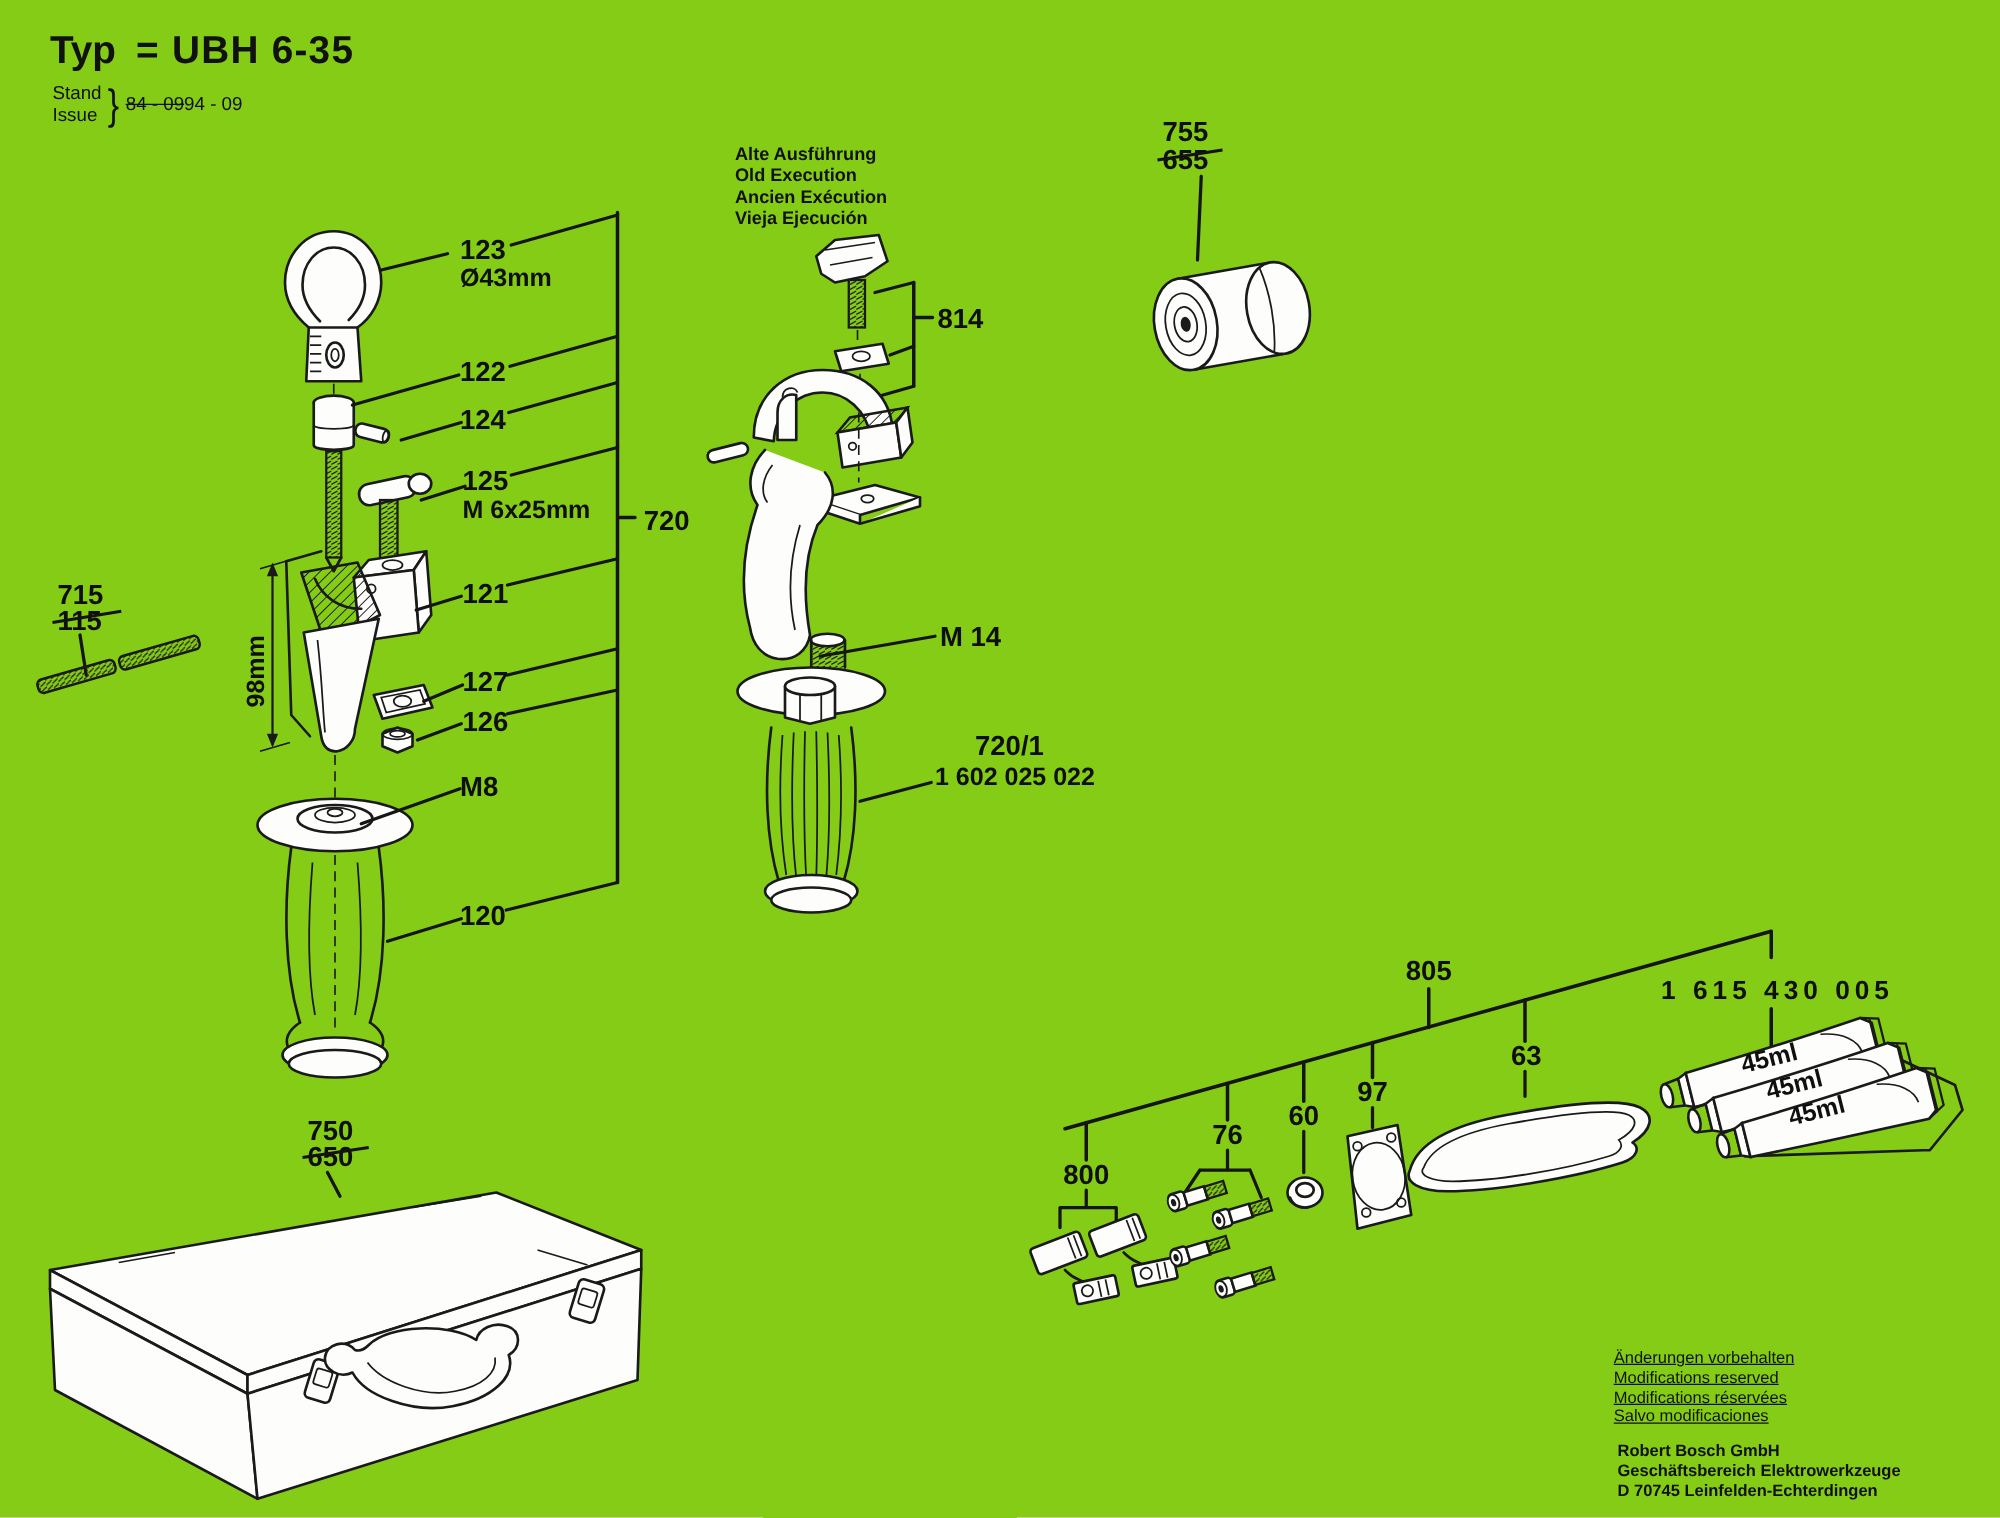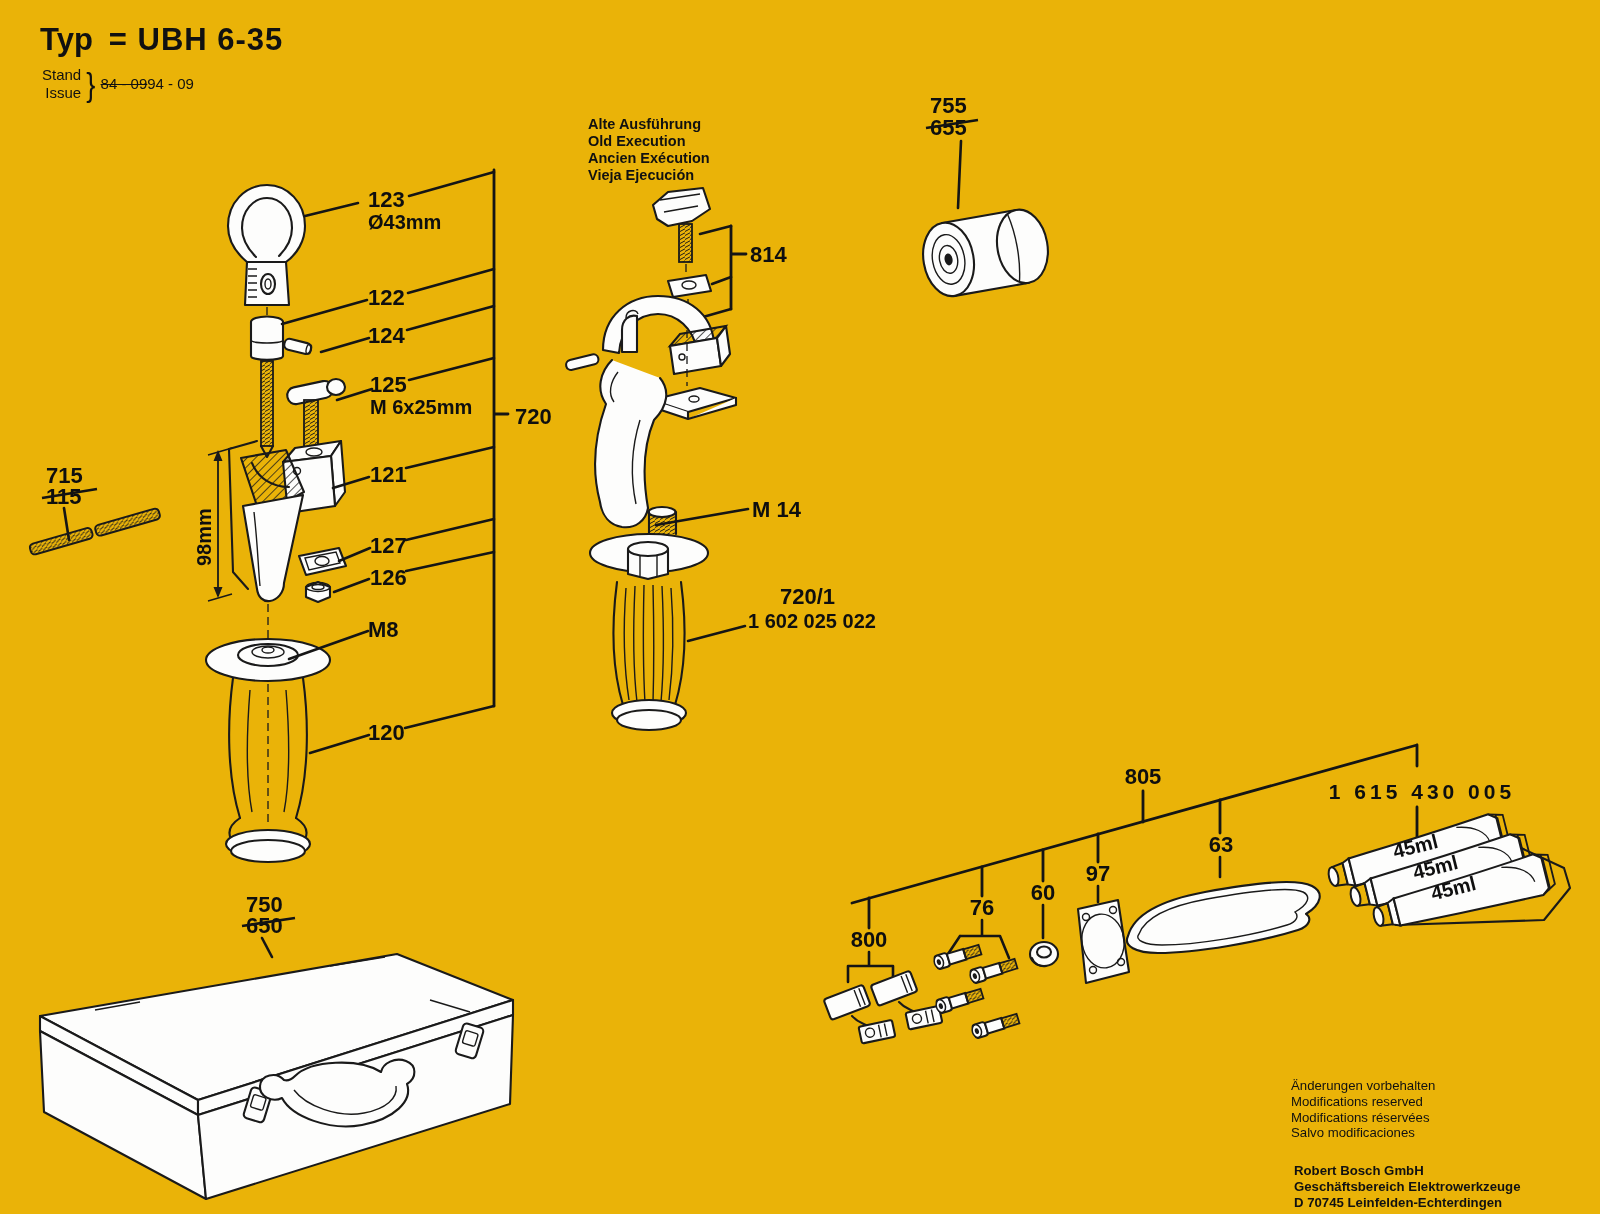--- a/index.html
+++ b/index.html
@@ -1,32 +1,32 @@
 <!DOCTYPE html>
 <html><head>
 <meta charset="utf-8">
 <style>
   html,body{margin:0;padding:0;background:#e8e8e6;}
-  .page{position:relative;width:1600px;height:1214px;background:#eab308;overflow:hidden;
+  .page{position:relative;width:1600px;height:1214px;background:#84cc16;overflow:hidden;
         font-family:"Liberation Sans",sans-serif;color:#111;}
   
   .title{position:absolute;left:40px;top:22px;display:flex;align-items:baseline;gap:16px;white-space:nowrap;}
   .title .typ{font-size:31px;font-weight:800;}
   .title .num{font-size:31px;font-weight:600;letter-spacing:3px;}
   .title .model{font-size:31px;font-weight:800;letter-spacing:1px;}
   .issue-block{position:absolute;left:42px;top:66px;display:flex;align-items:center;gap:4px;}
-  .issue-labels{display:flex;flex-direction:column;font-size:15px;font-weight:500;line-height:18px;text-align:right;}
+  .issue-labels{display:flex;flex-direction:column;font-size:15px;font-weight:500;line-height:18px;}
   .issue-brace{font-size:34px;font-weight:400;transform:scaleX(.8);line-height:34px;}
   .issue-vals{display:flex;font-size:15px;font-weight:500;line-height:18px;}
   .struck{text-decoration:line-through;}
   
   .old-exec-note{position:absolute;left:588px;top:116px;font-size:14.5px;font-weight:700;line-height:17px;}
   
   .footer{position:absolute;left:1291px;top:1078px;font-size:13.2px;line-height:15.8px;}
-  .footer .notice{font-weight:500;margin:0 0 22px 0;}
+  .footer .notice{font-weight:500;margin:0 0 12px 0;text-decoration:underline;}
   .footer .company{font-weight:700;margin:3px;}
   
   svg{position:absolute;left:0;top:0;}
   .ld{stroke:#151515;stroke-width:2.6;fill:none;stroke-linecap:round;}
   .br{stroke:#151515;stroke-width:2.8;fill:none;stroke-linecap:round;}
   .pt{stroke:#1a1a1a;stroke-width:2.1;fill:none;stroke-linejoin:round;stroke-linecap:round;}
   .ptf{stroke:#1a1a1a;stroke-width:2.1;fill:#fdfdfc;stroke-linejoin:round;stroke-linecap:round;}
   .ptt{stroke:#1a1a1a;stroke-width:1.4;fill:none;}
   .dash{stroke:#1a1a1a;stroke-width:1.3;fill:none;stroke-dasharray:8 5;}
   .strike{stroke:#131313;stroke-width:2.6;}

